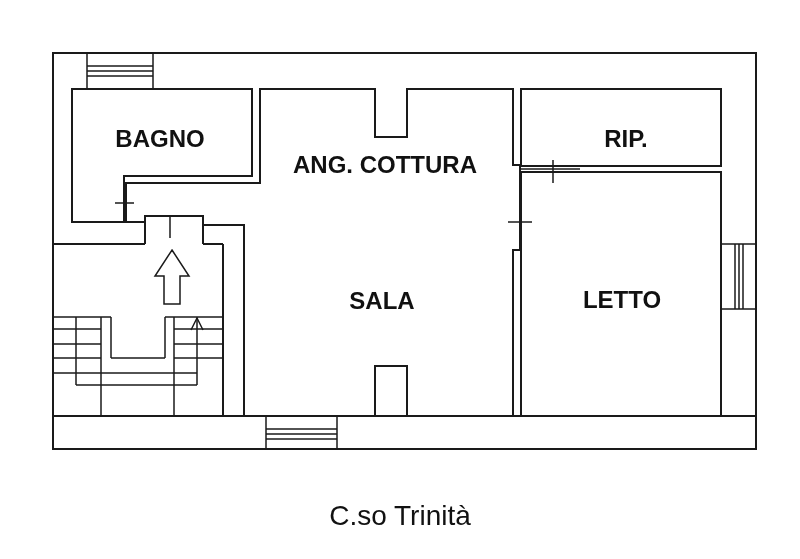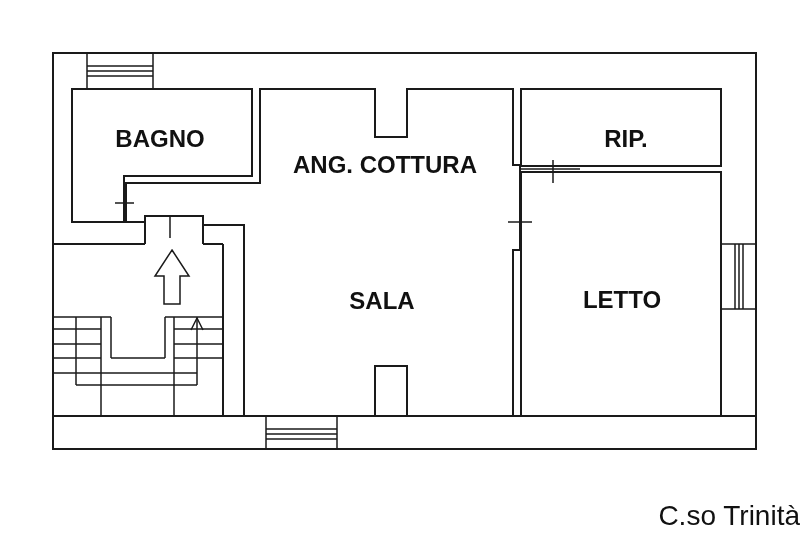--- a/index.html
+++ b/index.html
@@ -1,21 +1,21 @@
 <!DOCTYPE html>
 <html><head>
 <meta charset="utf-8">
 <style>
   html, body { margin: 0; padding: 0; background: #ffffff; }
   body { width: 800px; height: 559px; position: relative; overflow: hidden; font-family: "Liberation Sans", sans-serif; }
   svg { position: absolute; left: 0; top: 0; }
   .wall { fill: none; stroke: #1a1a1a; stroke-width: 2; }
   .thin { fill: none; stroke: #1a1a1a; stroke-width: 1.5; }
   .room-label { font-family: "Liberation Sans", sans-serif; font-weight: bold; font-size: 24px; fill: #111; }
-  .street { position: absolute; left: 0; width: 800px; top: 500px; text-align: right; font-size: 28px; color: #111; font-family: "Liberation Sans", sans-serif; }
+  .street { position: absolute; left: 0; width: 800px; top: 500px; text-align: center; font-size: 28px; color: #111; font-family: "Liberation Sans", sans-serif; }
 </style>
 </head>
 <body>
 
 <svg width="800" height="559" viewBox="0 0 800 559">
 
   <rect x="53" y="53" width="703" height="396" class="wall"></rect>
   <line x1="53" y1="416" x2="756" y2="416" class="wall"></line>
 
   <g>

